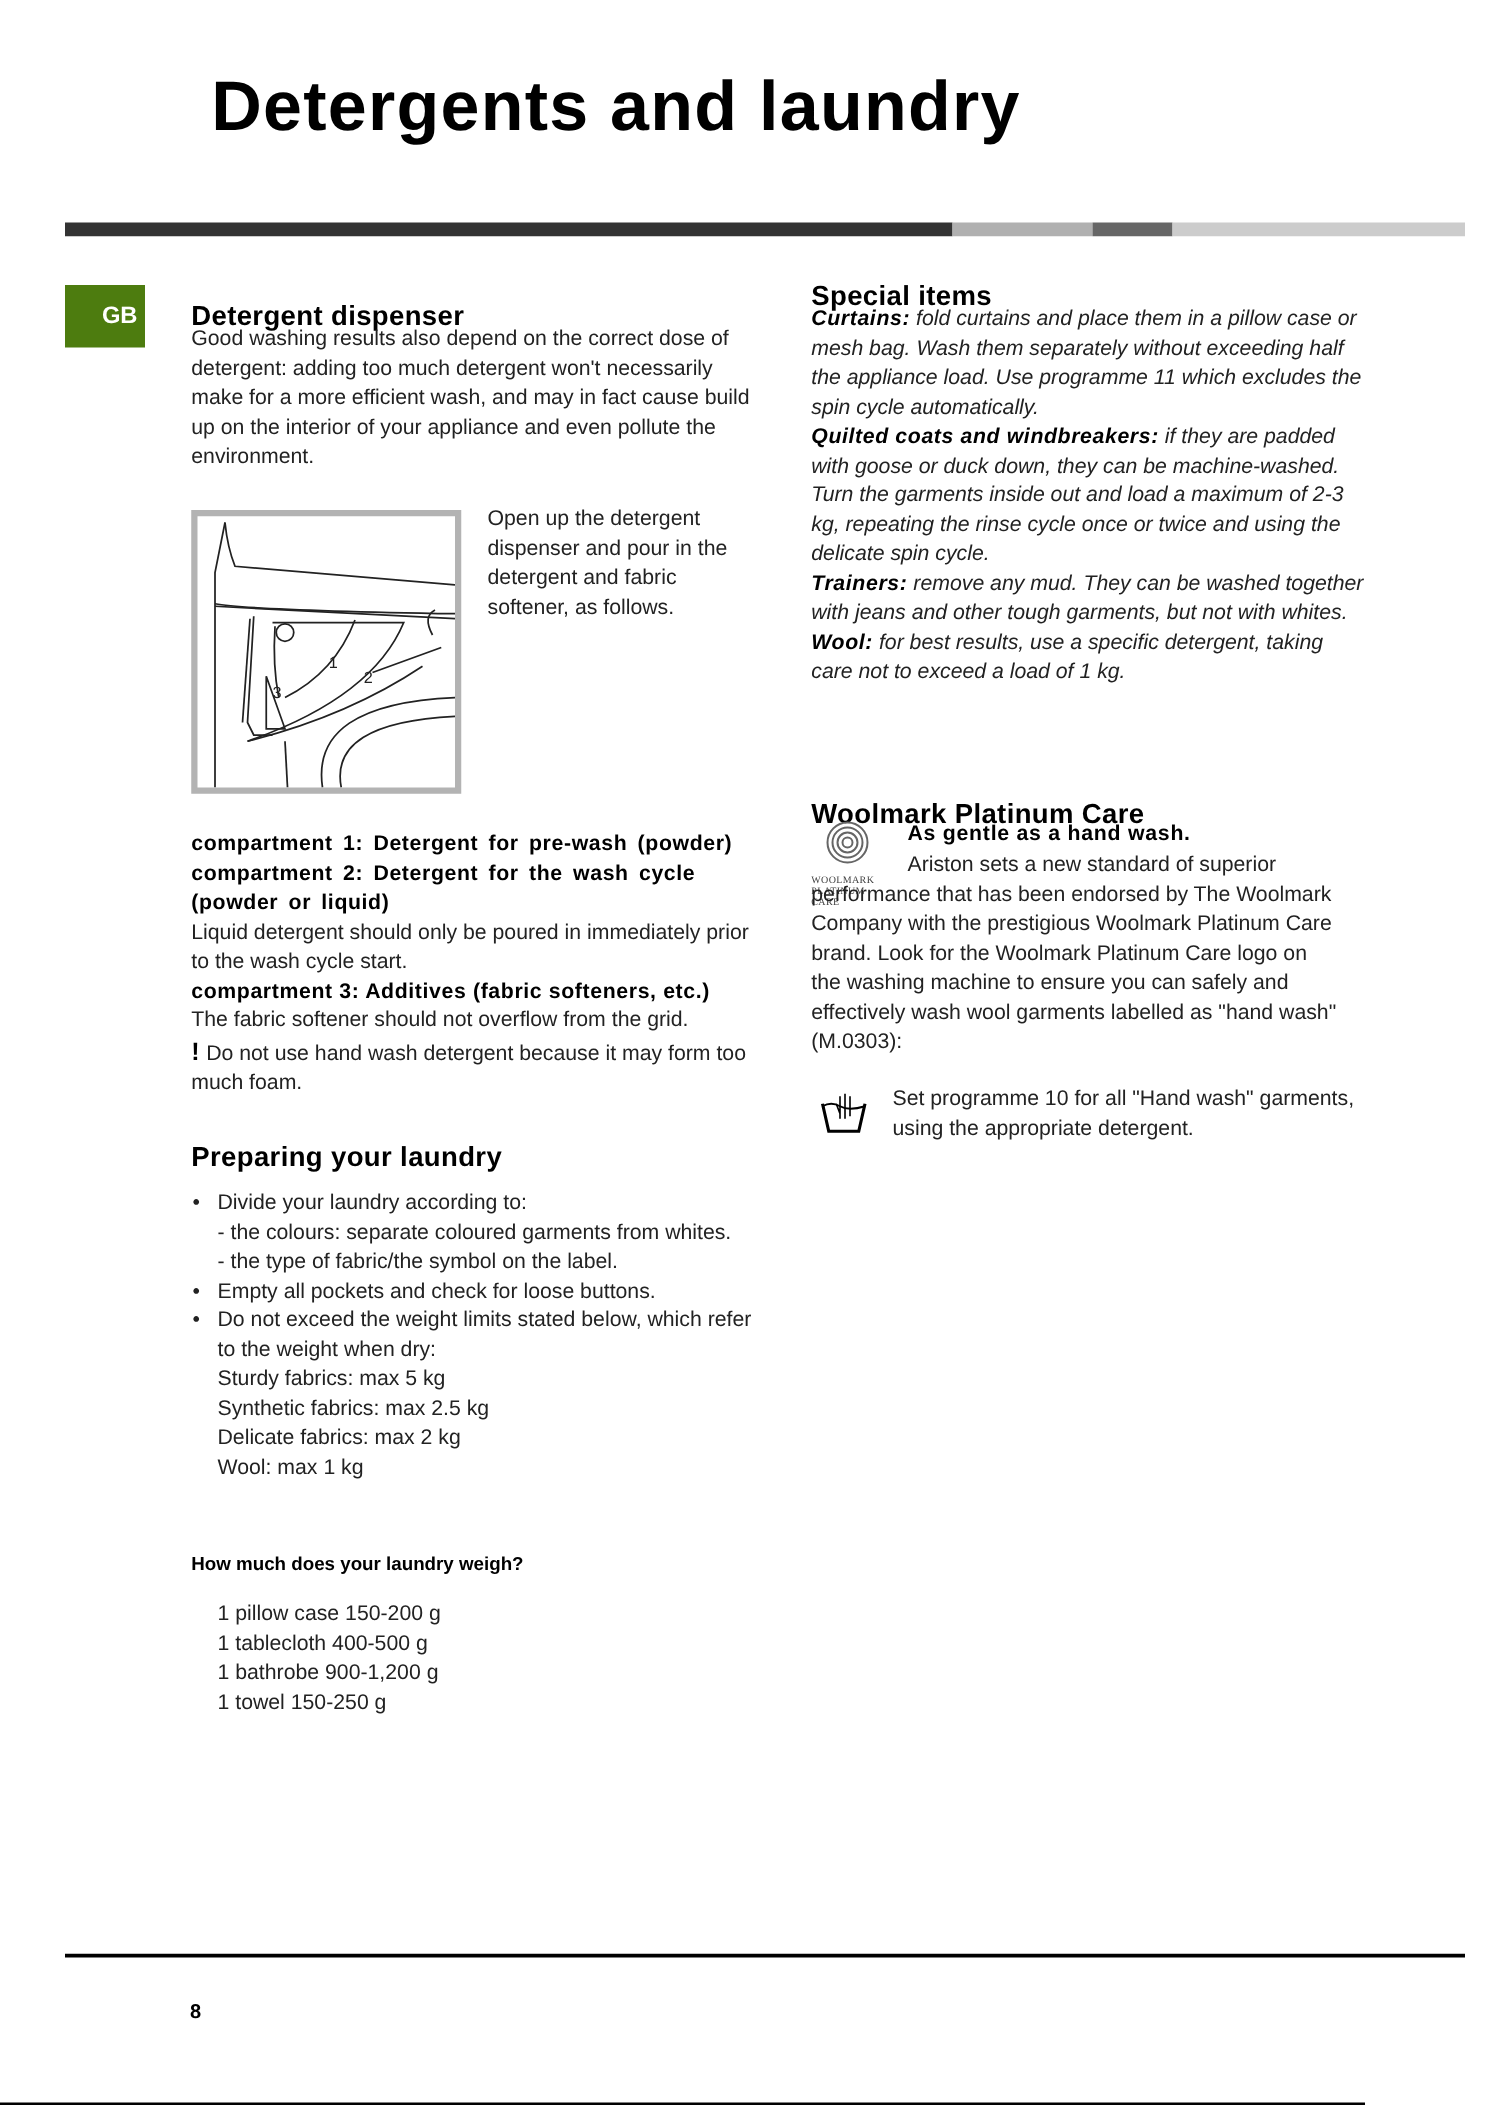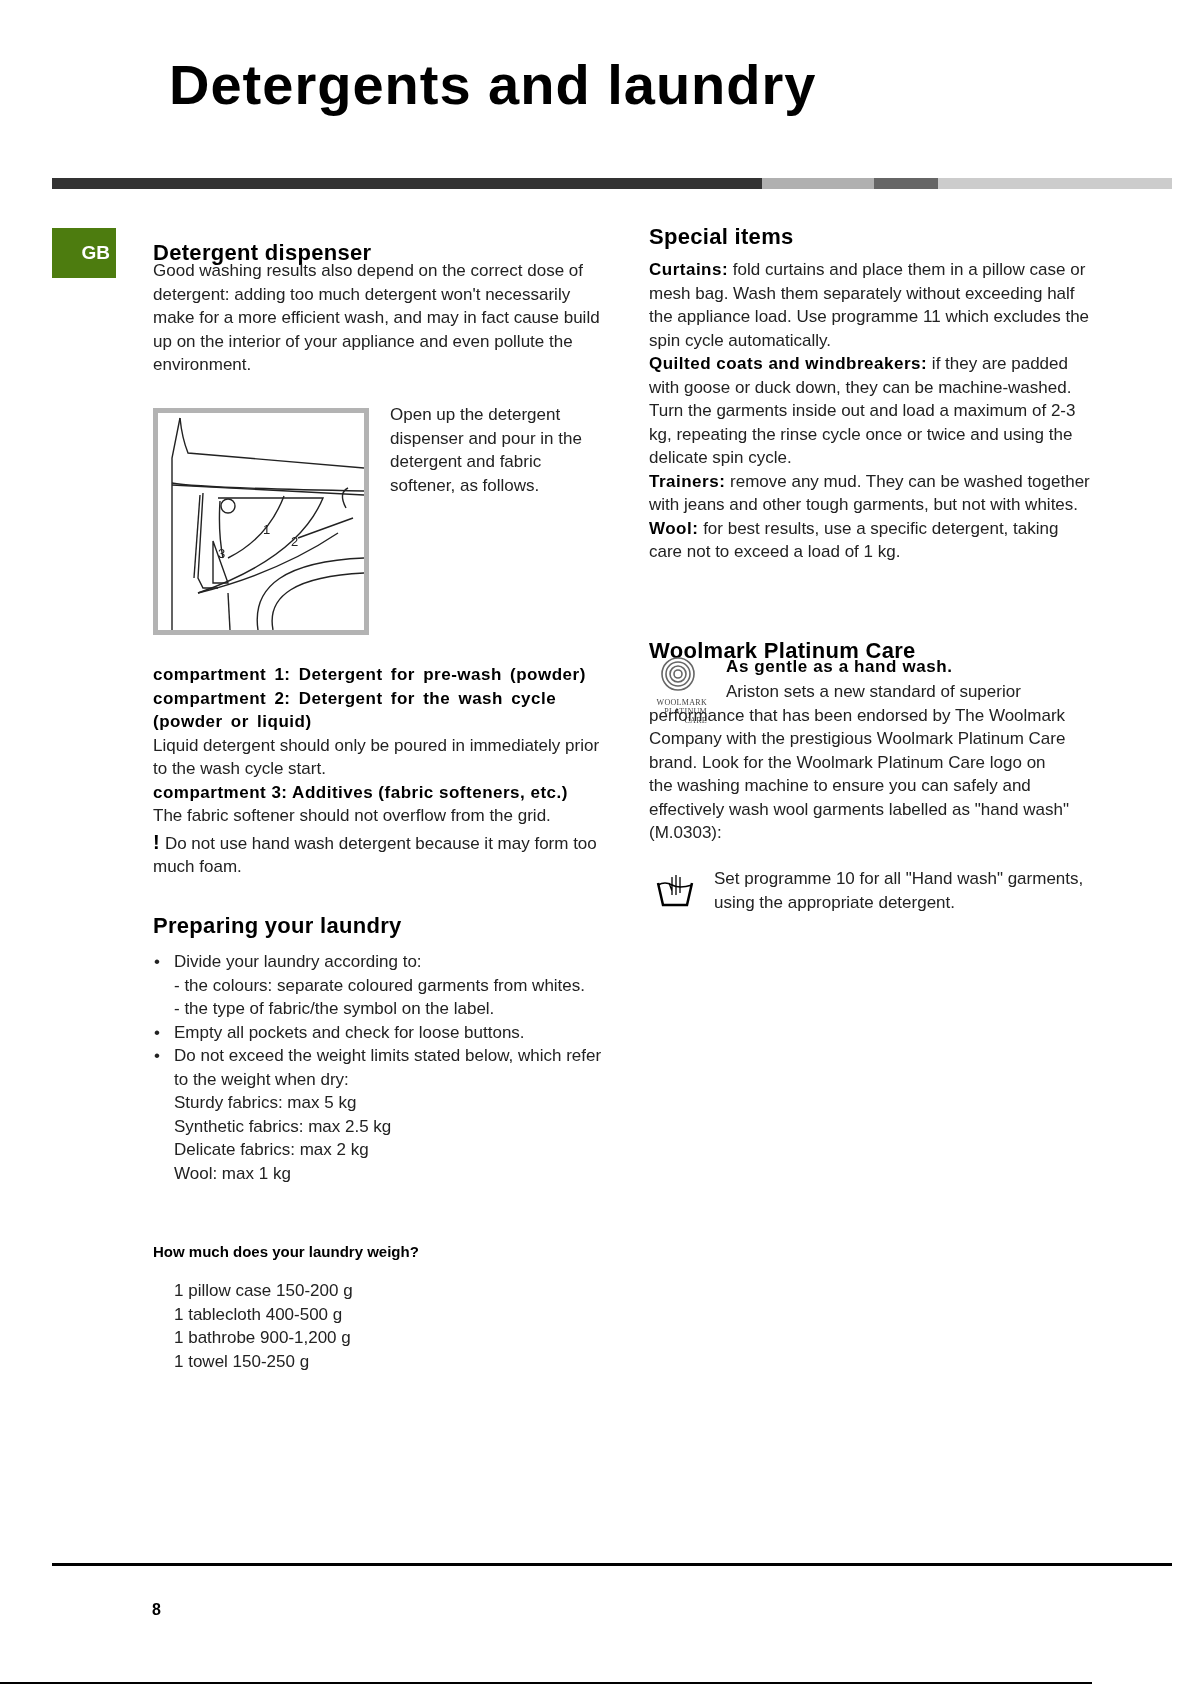--- a/index.html
+++ b/index.html
@@ -105,39 +105,39 @@
 
 <div class="abs col-l" style="top:1279px;">
   <div class="sub">1 pillow case 150-200 g</div>
   <div class="sub">1 tablecloth 400-500 g</div>
   <div class="sub">1 bathrobe 900-1,200 g</div>
   <div class="sub">1 towel 150-250 g</div>
 </div>
 
 <h2 class="abs col-r" style="top:224px;">Special items</h2>
 
-<div class="abs col-r" style="top:258px;width:445px;">
+<div class="abs col-r" style="top:243px;width:445px;font-style:italic;">
   <p><b>Curtains:</b><span> fold curtains and place them in a pillow case or mesh bag. Wash them separately without exceeding half the appliance load. Use programme 11 which excludes the spin cycle automatically.</span></p>
   <p><b>Quilted coats and windbreakers:</b><span> if they are padded with goose or duck down, they can be machine-washed. Turn the garments inside out and load a maximum of 2-3 kg, repeating the rinse cycle once or twice and using the delicate spin cycle.</span></p>
   <p><b>Trainers:</b><span> remove any mud. They can be washed together with jeans and other tough garments, but not with whites.</span></p>
   <p><b>Wool:</b><span> for best results, use a specific detergent, taking care not to exceed a load of 1 kg.</span></p>
 </div>
 
 <h2 class="abs col-r" style="top:638px;">Woolmark Platinum Care</h2>
 
 <div class="abs" style="left:649px;top:654px;width:58px;height:62px;">
   <svg width="58" height="40" viewBox="0 0 58 40">
     <g fill="none" stroke="#666" stroke-width="1.6">
       <circle cx="29" cy="20" r="16"></circle>
       <circle cx="29" cy="20" r="12"></circle>
       <circle cx="29" cy="20" r="8"></circle>
       <circle cx="29" cy="20" r="4"></circle>
     </g>
   </svg>
-  <div style="font-family:'Liberation Serif',serif;font-size:8px;line-height:9px;text-align:right;color:#444;letter-spacing:0.3px;">
+  <div style="font-family:'Liberation Serif',serif;font-size:8px;line-height:9px;text-align:left;color:#444;letter-spacing:0.3px;">
     <div>WOOLMARK</div>
     <div>PLATINUM</div>
     <div>CARE</div>
   </div>
 </div>
 
 <div class="abs" style="left:726px;top:657px;width:380px;font-size:17px;font-weight:bold;color:#000;letter-spacing:0.6px;">As gentle as a hand wash.</div>
 
 <p class="abs" style="left:649px;top:680px;width:420px;text-indent:77px;">Ariston sets a new standard of superior performance that has been endorsed by The Woolmark Company with the prestigious Woolmark Platinum Care brand. Look for the Woolmark Platinum Care logo on the washing machine to ensure you can safely and effectively wash wool garments labelled as "hand wash" (M.0303):</p>
 

